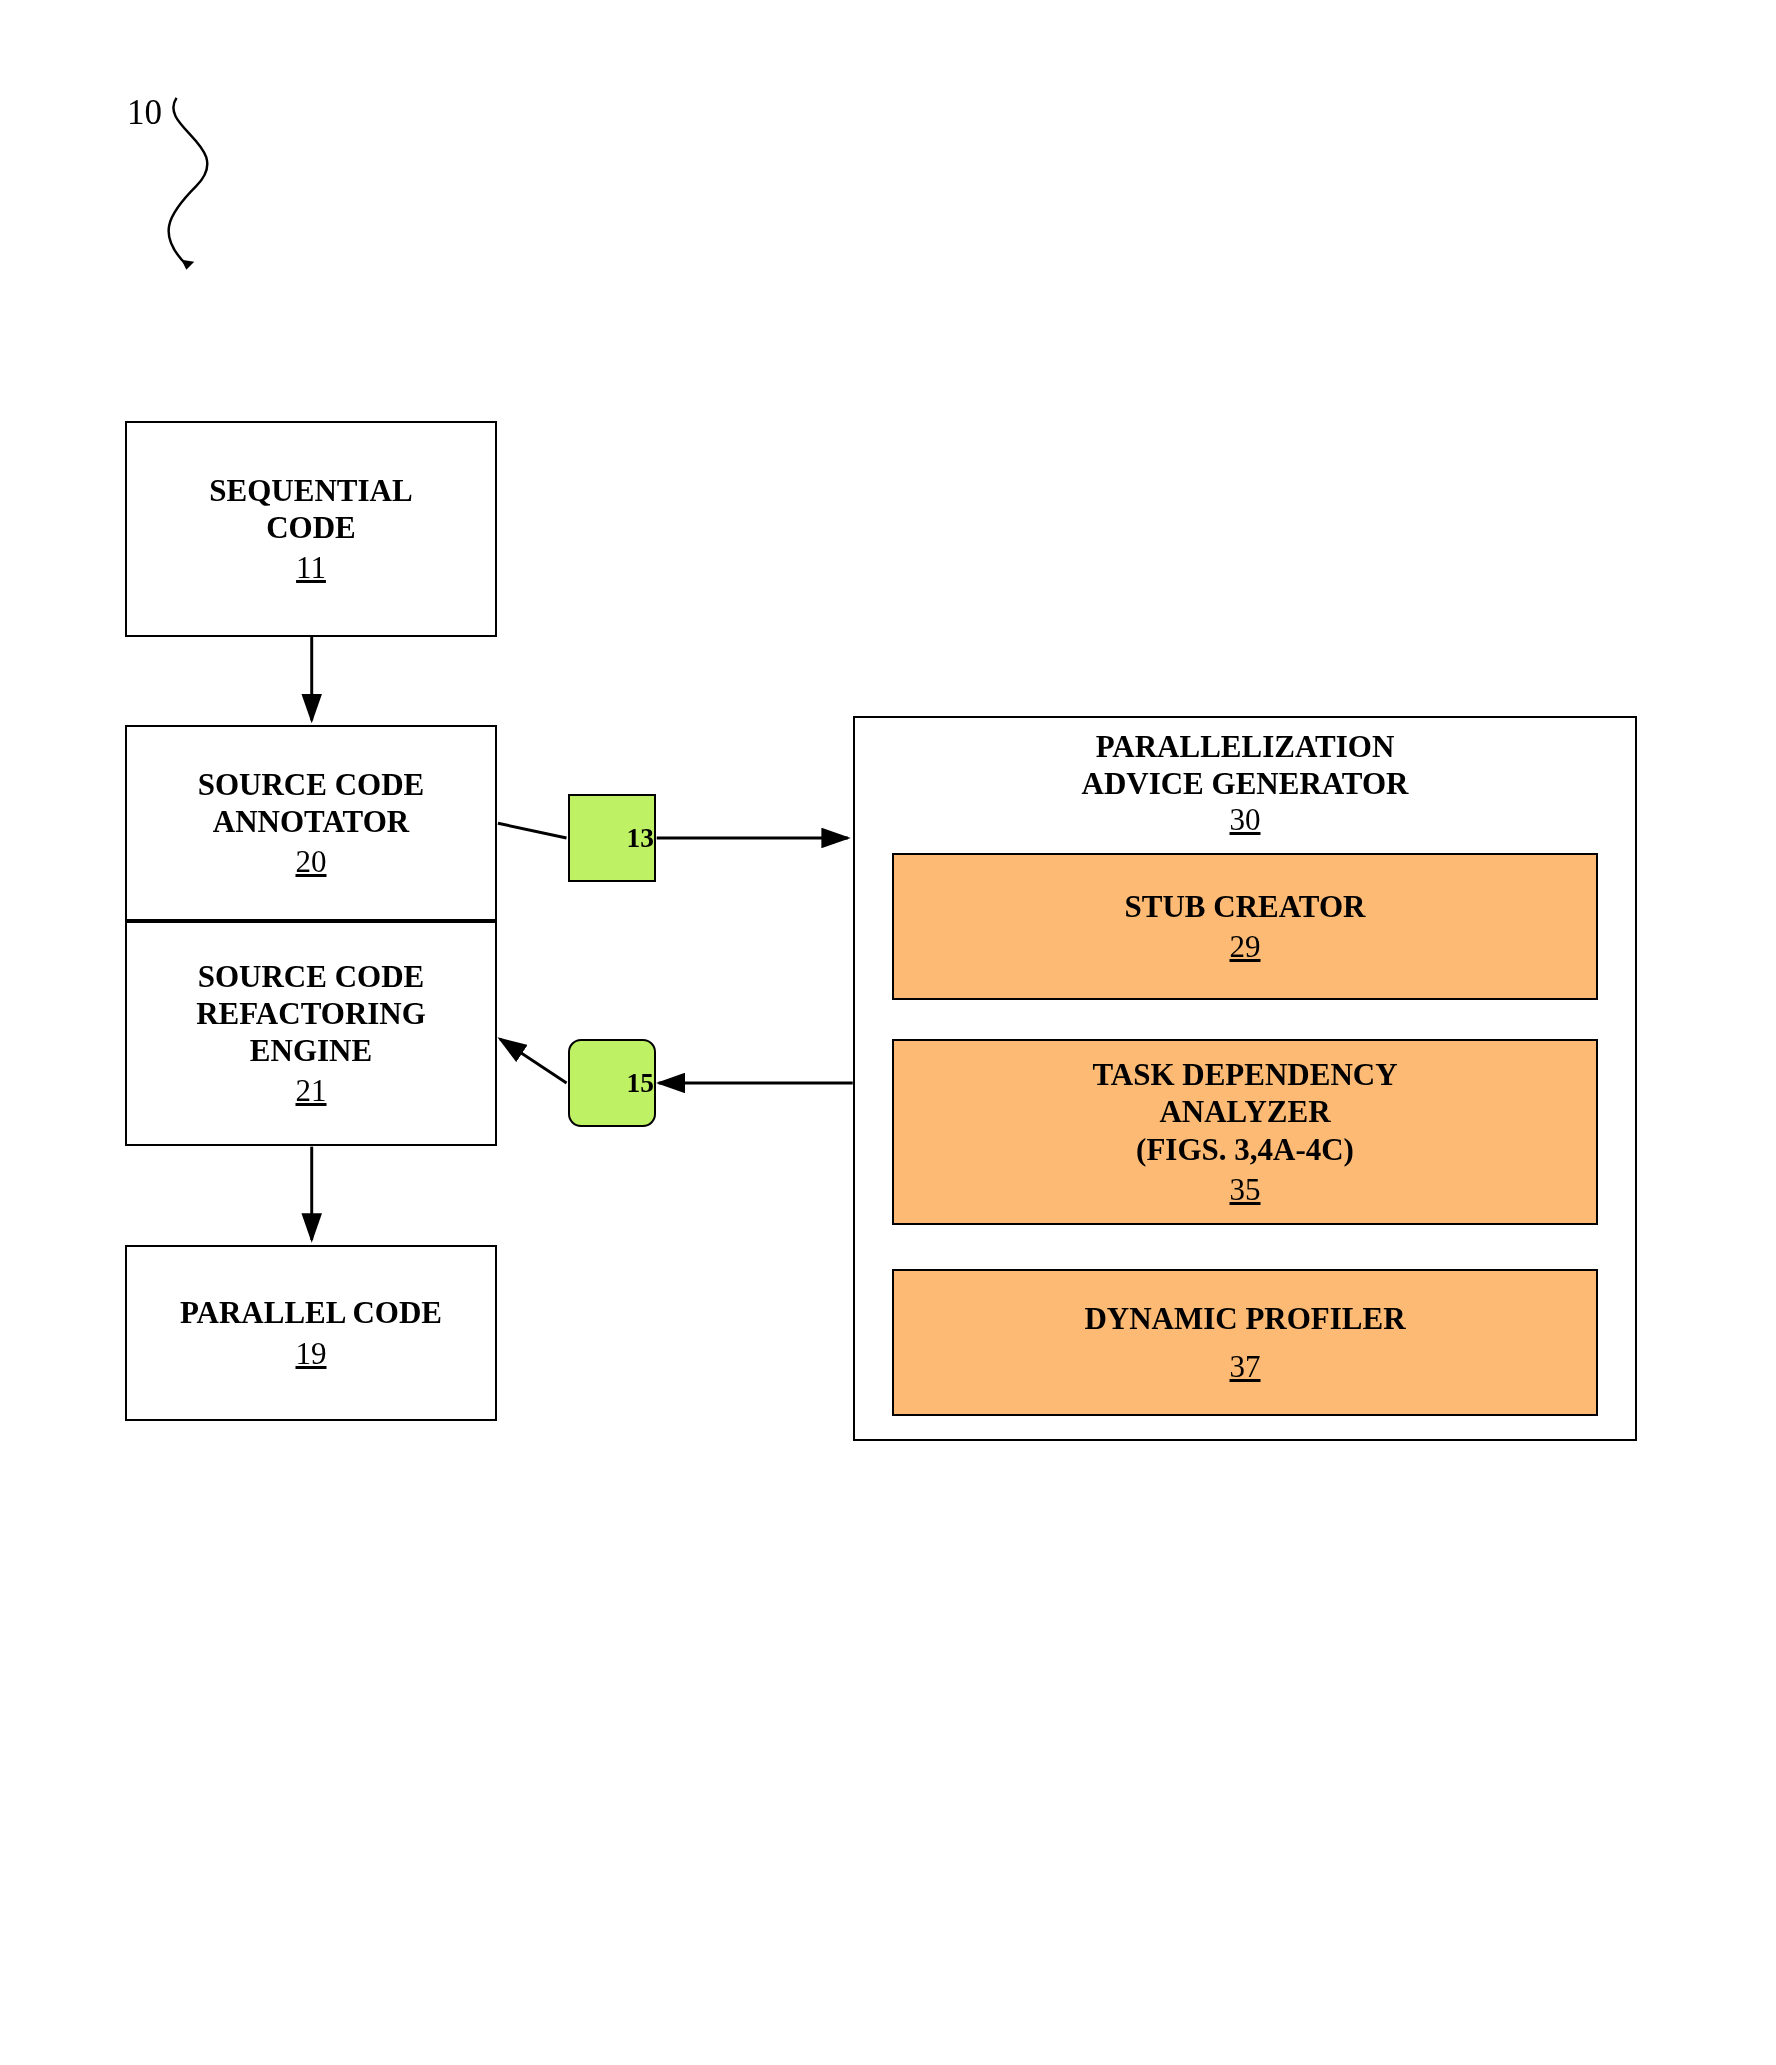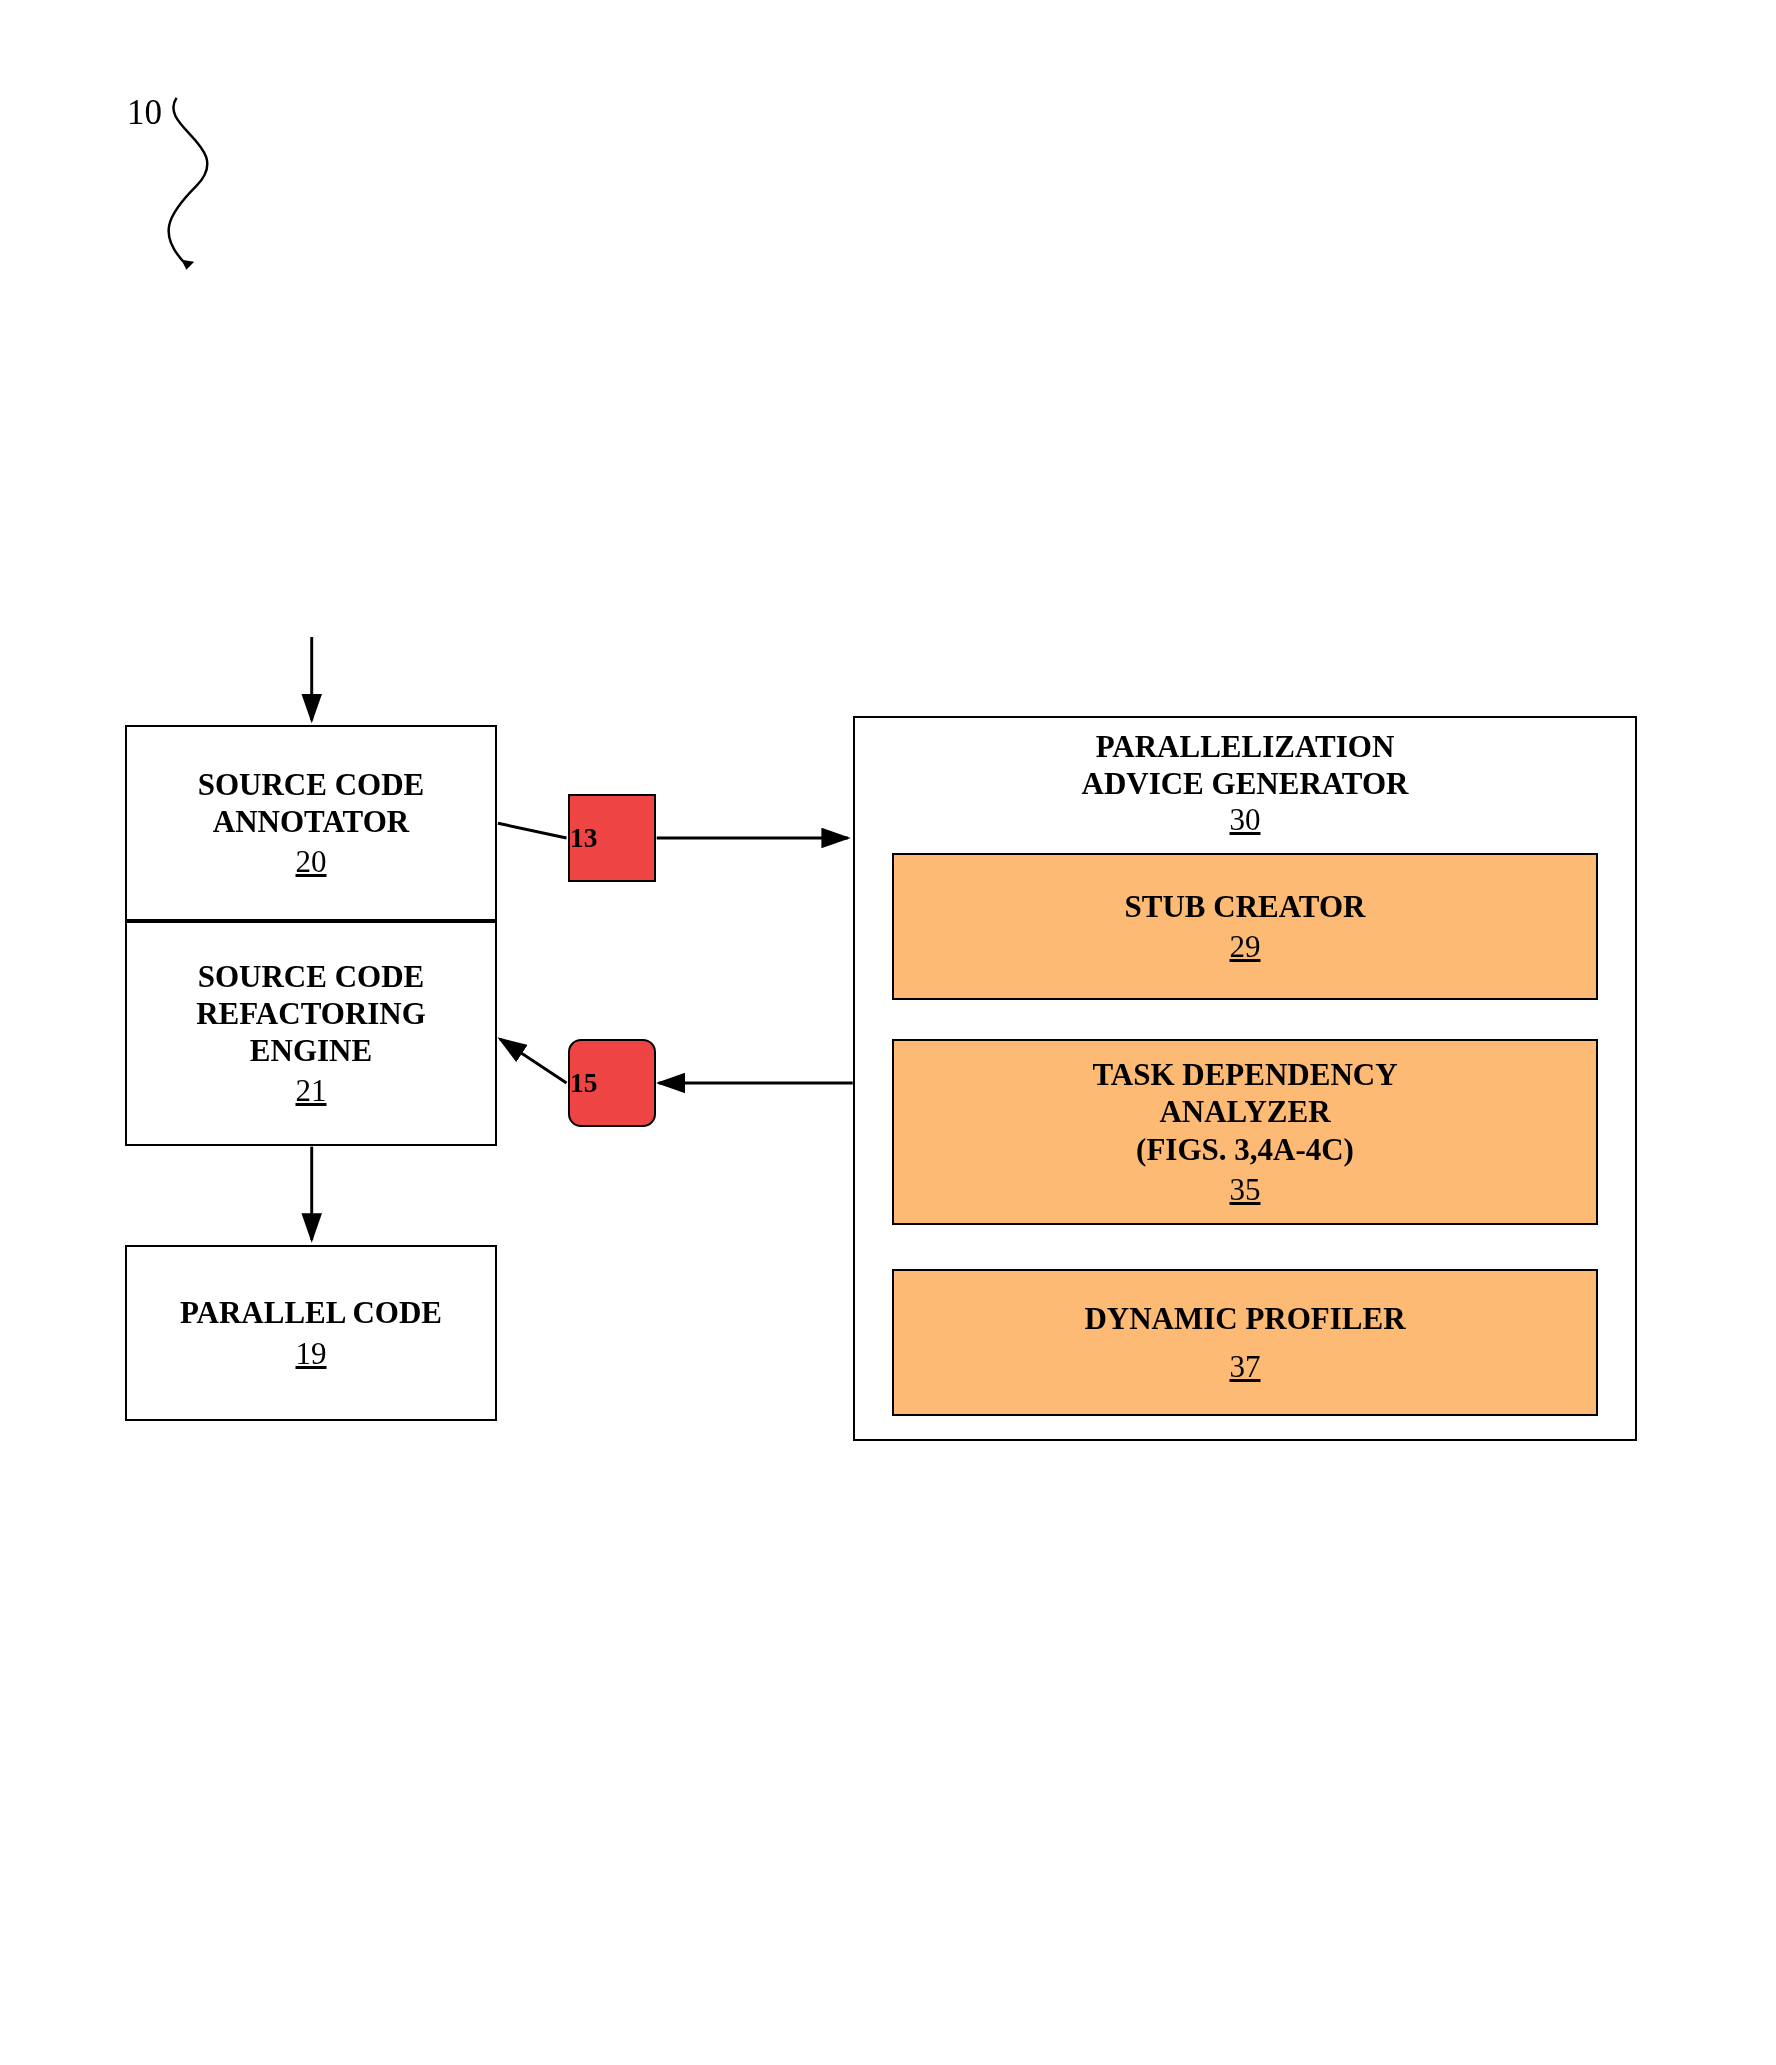--- a/index.html
+++ b/index.html
@@ -64,24 +64,24 @@
       top: 0;
       left: 0;
       width: 1776px;
       height: 2065px;
       pointer-events: none;
     }
 
     .small-box {
       position: absolute;
       border: 2.9px solid #000;
-      background: #ef4444;
+      background: #bef264;
       display: flex;
       align-items: center;
-      justify-content: flex-start;
+      justify-content: flex-end;
       font-size: 27.4px;
       font-weight: bold;
     }
 
     .outer-box {
       position: absolute;
       border: 2.9px solid #000;
       background: #fff;
     }
 
@@ -118,20 +118,24 @@
 <div class="diagram-container">
 
   <div class="label-10">10</div>
 
   <svg style="position:absolute;top:88px;left:98px;width:216px;height:216px;pointer-events:none;" viewBox="0 0 220 220">
     <path d="M 80 10 C 60 40, 140 60, 100 100 C 70 130, 60 150, 90 180" stroke="#000" stroke-width="2.5" fill="none"></path>
 
     <polygon points="85,175 90,185 98,177" fill="#000"></polygon>
   </svg>
 
+  <div class="box" style="left: 125px; top: 421px; width: 372px; height: 216px;">
+    <div class="box-label">SEQUENTIAL<br>CODE</div>
+    <div class="box-number">11</div>
+  </div>
 
   <svg class="arrows" viewBox="0 0 1812 2107" width="1776" height="2065">
     <defs>
       <marker id="arrowhead" markerWidth="10" markerHeight="7" refX="9" refY="3.5" orient="auto">
         <polygon points="0 0, 10 3.5, 0 7" fill="#000"></polygon>
       </marker>
     </defs>
 
     <line x1="318" y1="650" x2="318" y2="735" stroke="#000" stroke-width="3" marker-end="url(#arrowhead)"></line>
   </svg>

